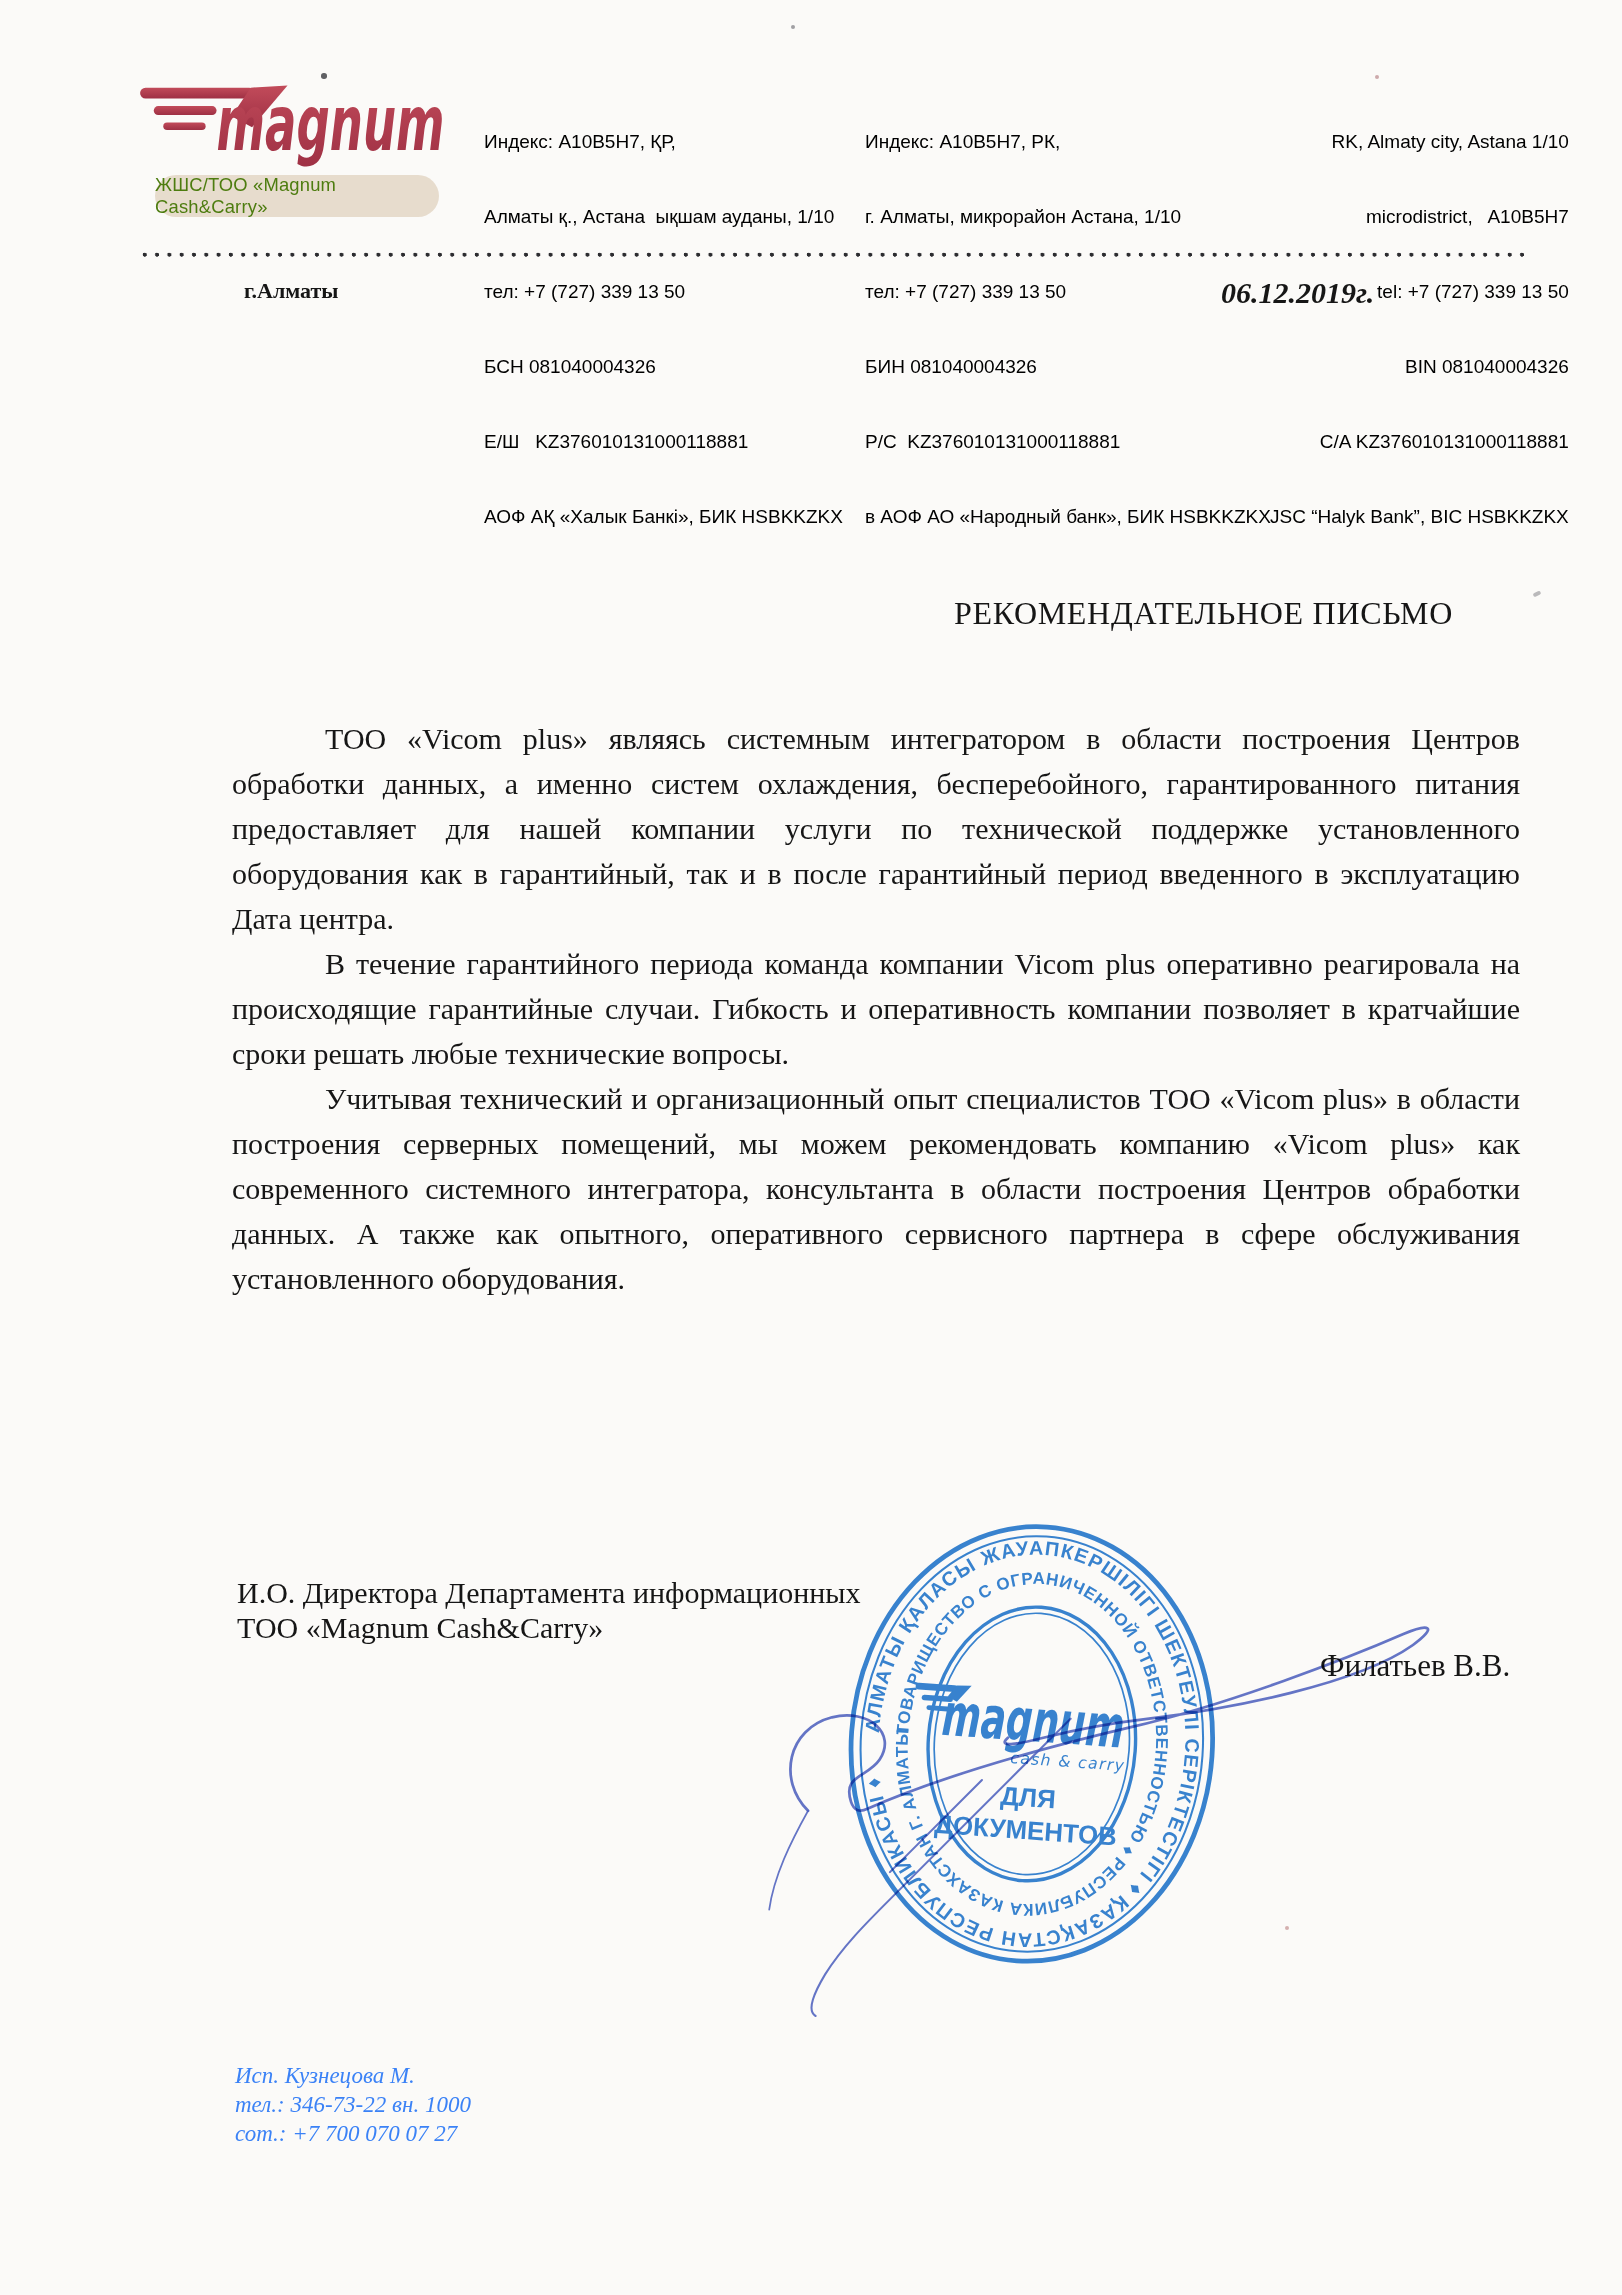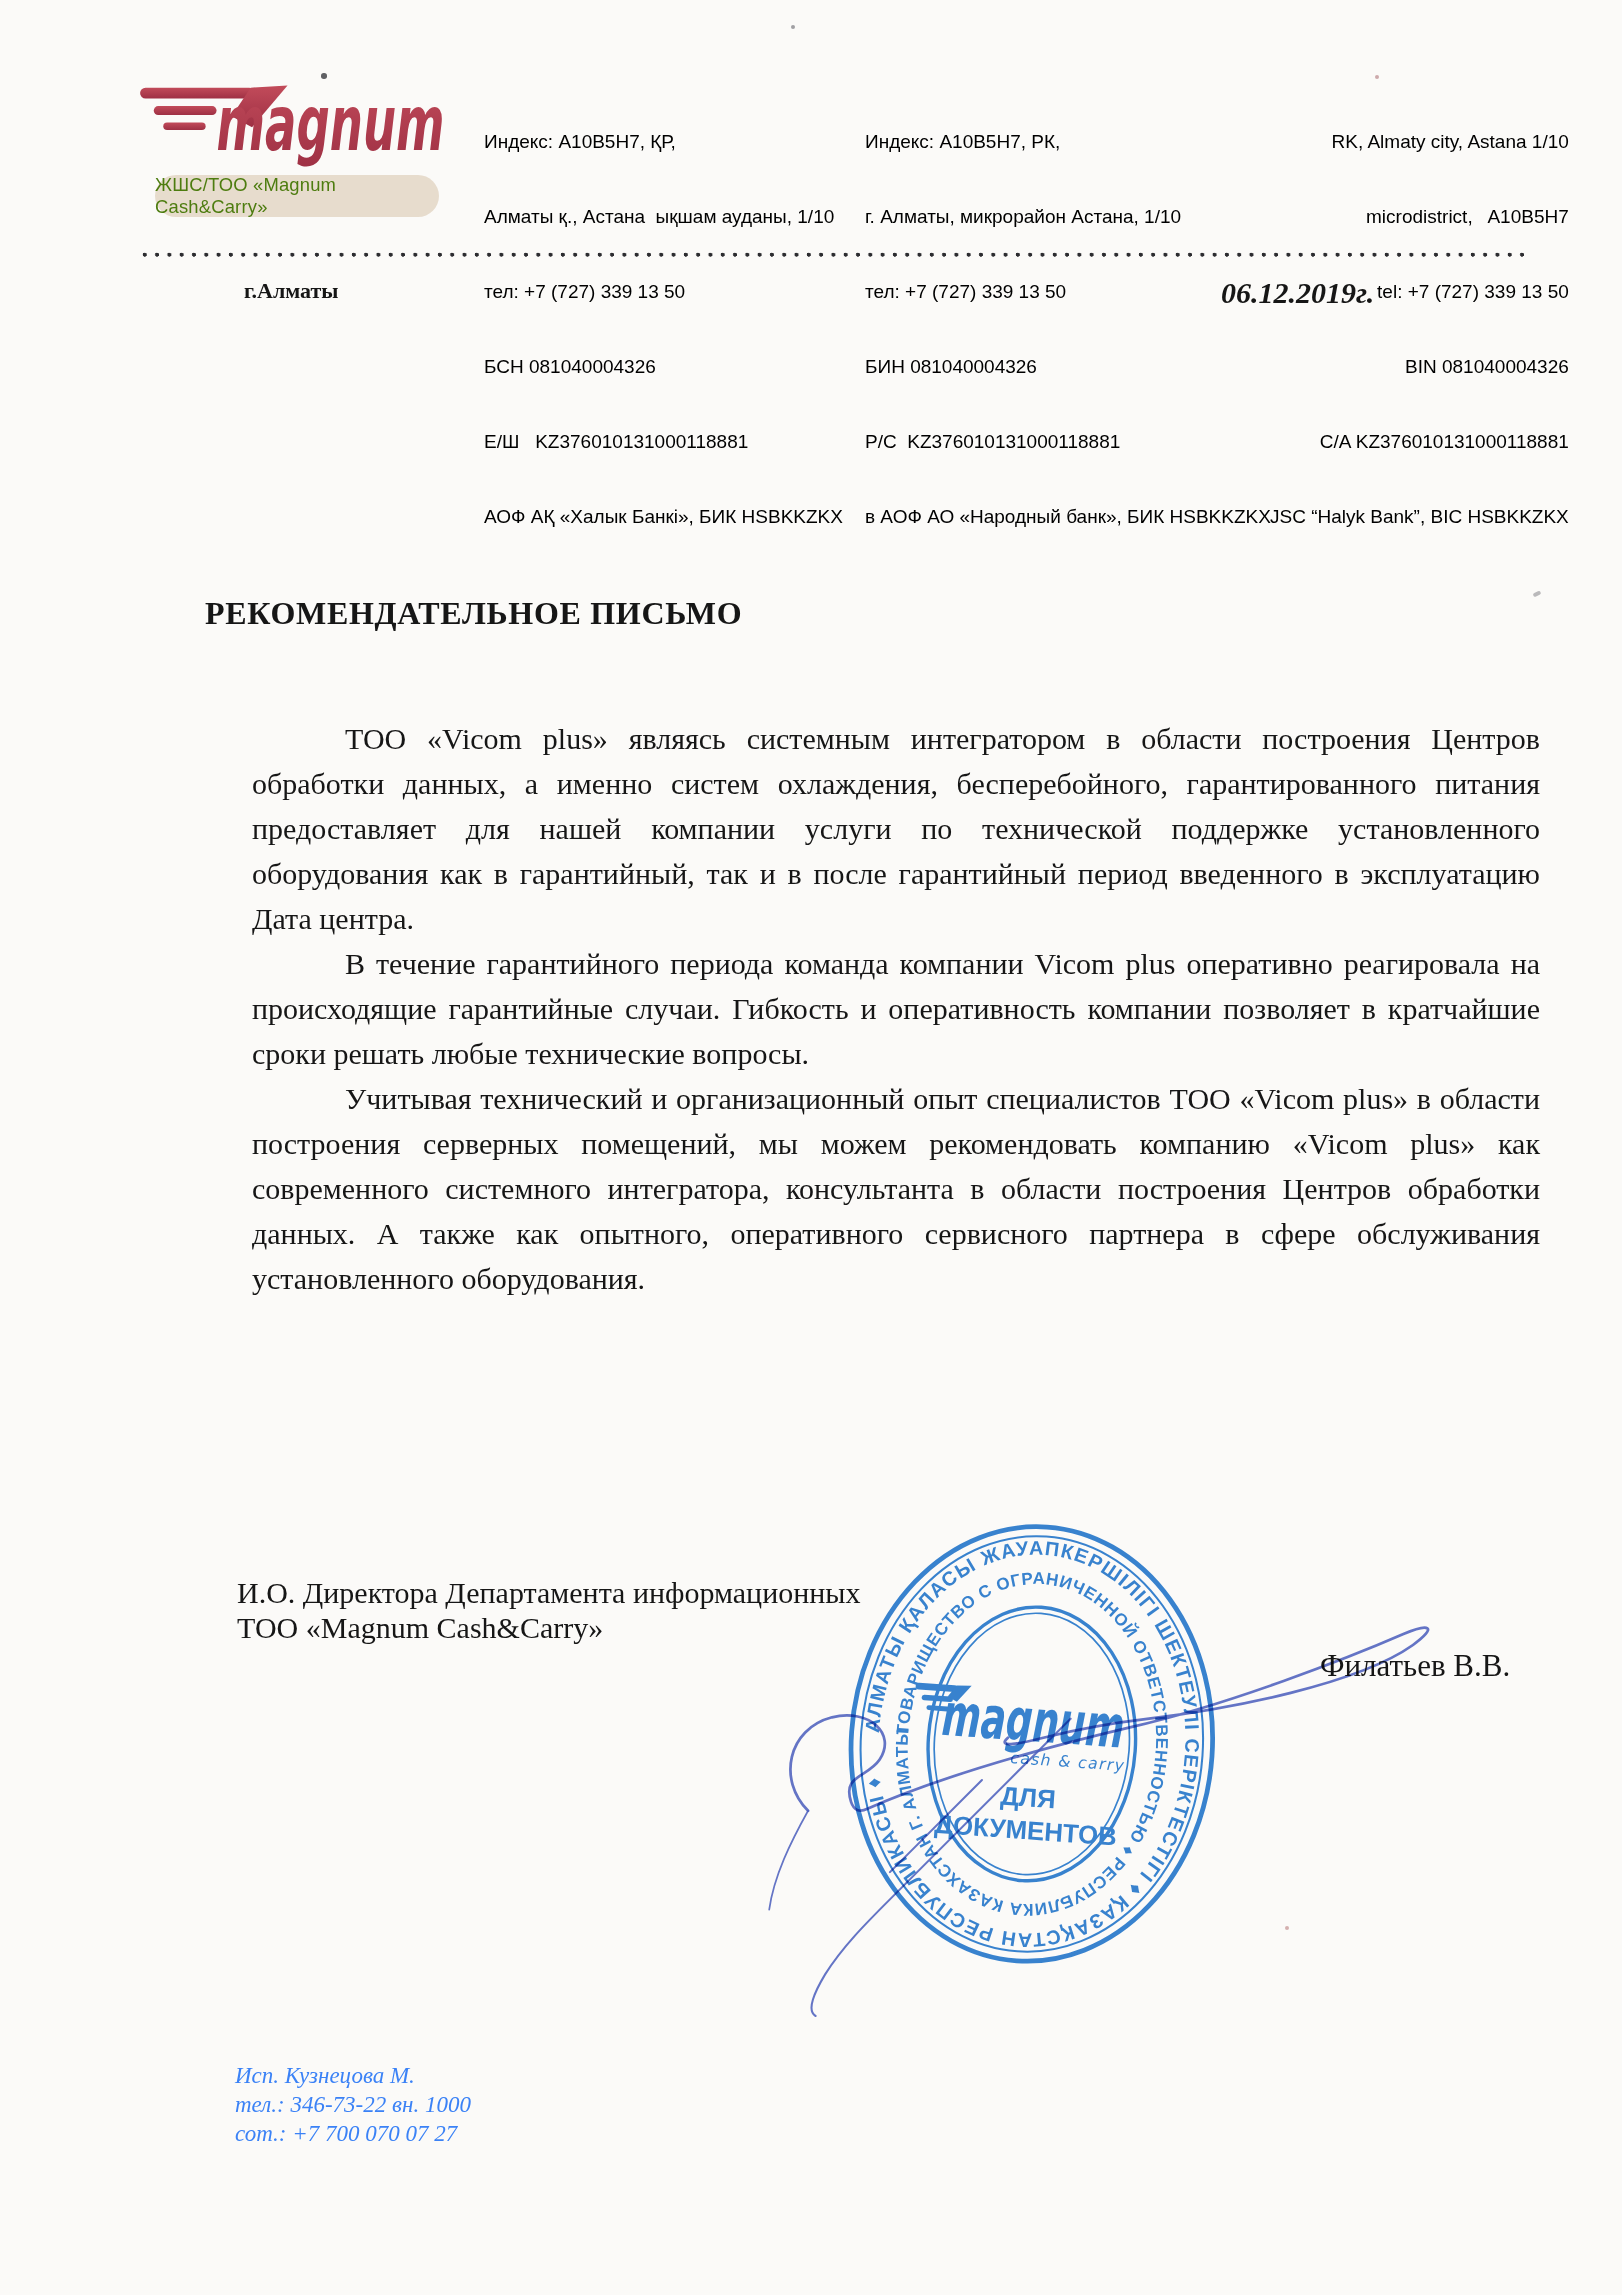--- a/index.html
+++ b/index.html
@@ -35,25 +35,25 @@
     background-image:radial-gradient(circle at 2.7px 2.7px,#2c2c30 1.8px,rgba(0,0,0,0) 2.3px);
     background-size:12.3px 6.1px;background-repeat:repeat-x;
   }
   
   .city{position:absolute;left:244px;top:278px;font-size:22px;font-weight:bold;}
   .date-wrap{position:absolute;left:1221px;top:276px;width:306px;text-align:left;font-style:italic;}
   .date{font-size:30px;font-weight:bold;}
   
   .title{
     position:absolute;left:205px;top:595px;width:1248px;
-    text-align:left;font-size:32px;font-weight:bold;letter-spacing:0.7px;
+    text-align:right;font-size:32px;font-weight:normal;letter-spacing:0.7px;
   }
   
   .body-text{
-    position:absolute;left:252px;top:716px;width:1288px;
+    position:absolute;left:232px;top:716px;width:1288px;
     font-size:30px;line-height:45px;text-align:justify;
   }
   .body-text p{margin:0;text-indent:93px;}
   
   .sig-block{
     position:absolute;left:237px;top:1575px;width:887px;
     font-size:30px;line-height:35px;
   }
   .sig-name{position:absolute;left:1320px;top:1648px;font-size:31px;}
   

